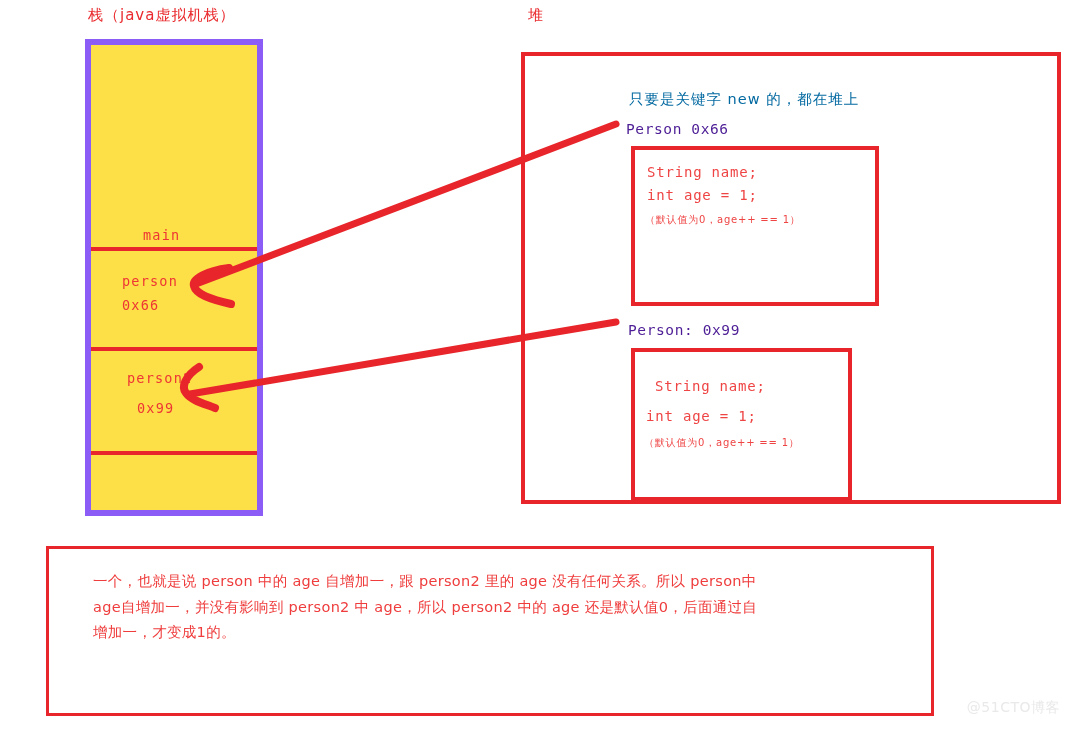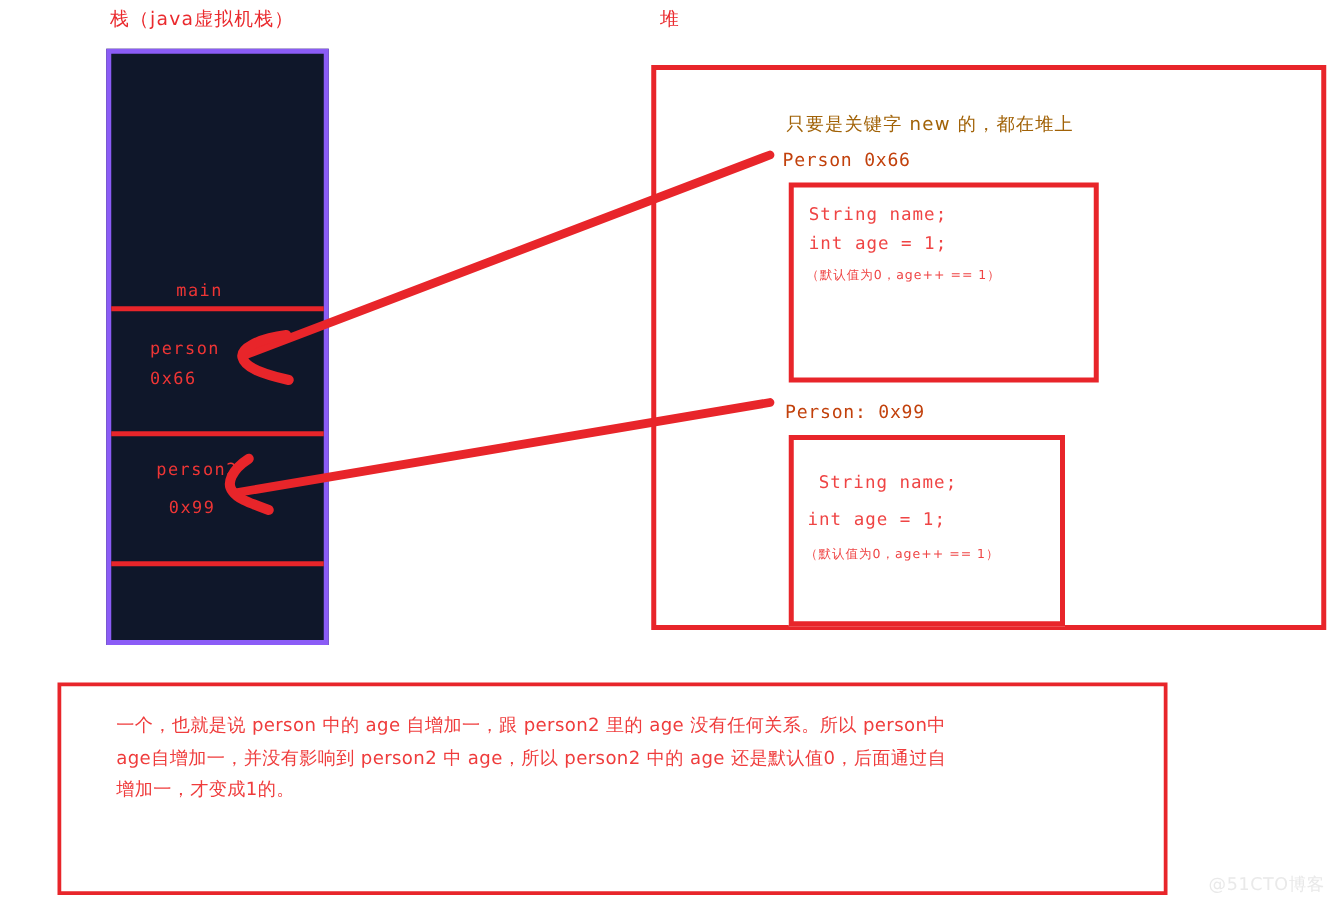--- a/index.html
+++ b/index.html
@@ -35,23 +35,23 @@
     font-family: "DejaVu Sans", "Liberation Sans", sans-serif;
   }
 
   
   .stack-box {
     position: absolute;
     left: 85px;
     top: 39px;
     width: 178px;
     height: 477px;
-    border: 4px solid #8b5cf6;
-    box-sizing: border-box;
-    background: #0f172a;
+    border: 6px solid #8b5cf6;
+    box-sizing: border-box;
+    background: #fde047;
   }
   .stack-divider {
     position: absolute;
     left: 0;
     width: 100%;
     height: 4px;
     background: #e8252a;
   }
   .frame-label {
     position: absolute;
@@ -70,28 +70,28 @@
     width: 540px;
     height: 452px;
     border: 4px solid #e8252a;
     box-sizing: border-box;
     background: #fff;
   }
   .heap-note {
     position: absolute;
     left: 104px;
     top: 34px;
-    color: #a16207;
+    color: #0369a1;
     font-size: 14.5px;
     letter-spacing: 1px;
     white-space: nowrap;
   }
   .obj-label {
     position: absolute;
-    color: #c2410c;
+    color: #4c1d95;
     font-size: 14.5px;
     letter-spacing: 0.6px;
     white-space: nowrap;
     font-family: "DejaVu Sans Mono", "Liberation Mono", monospace;
   }
   .obj-box {
     position: absolute;
     border: 4px solid #e8252a;
     box-sizing: border-box;
     background: #fff;

